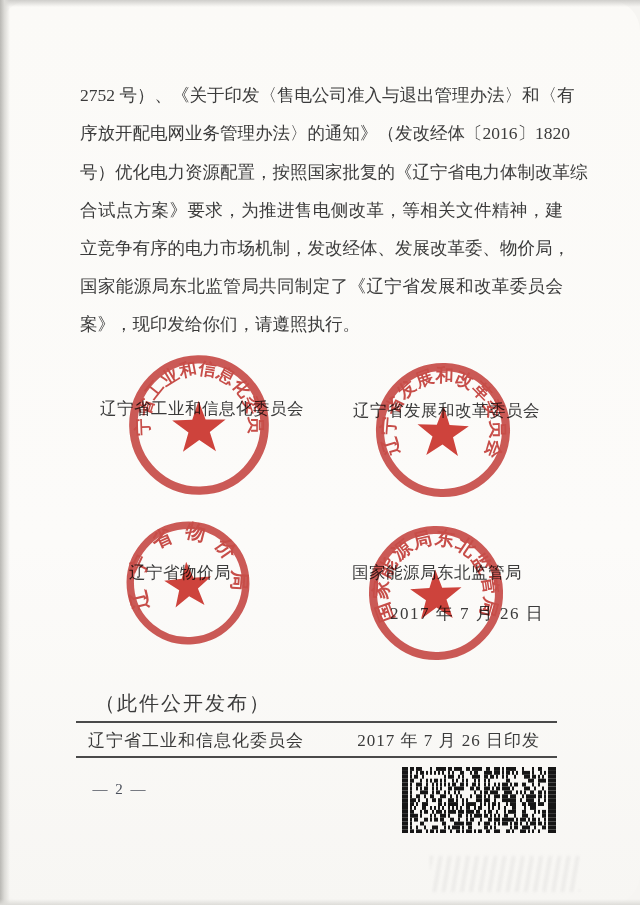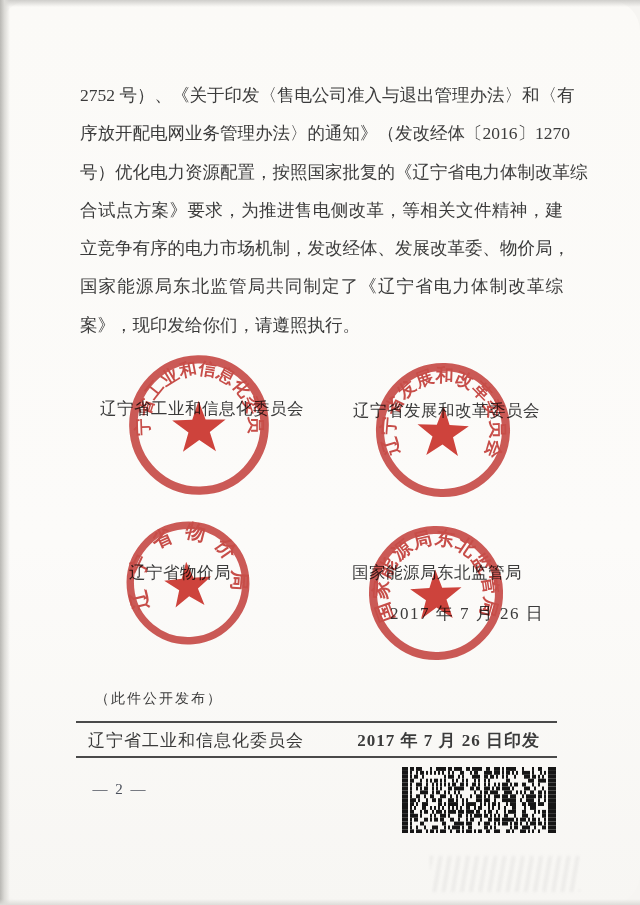--- a/index.html
+++ b/index.html
@@ -33,21 +33,21 @@
   
   .bodytext {
     position: absolute; left: 80px; top: 76px; width: 483px;
     font-size: 17.5px; color: #3b3b3b;
   }
   .bodytext .line {
     height: 38.3px; line-height: 38.3px;
     text-align: justify; text-align-last: justify;
     white-space: nowrap;
   }
-  .bodytext .line.last { text-align-last: left; }
+  .bodytext .line.last { text-align-last: left; font-family: Liberation Mono, monospace; }
 
   
   .sig {
     position: absolute; font-size: 16.5px; letter-spacing: 0.5px;
     color: #3b3b3b; white-space: nowrap; z-index: 1;
   }
   .sig-lt { left: 100px; top: 398px; }
   .sig-rt { left: 353px; top: 400px; }
   .sig-lb { left: 129px; top: 562px; }
   .sig-rb { left: 352px; top: 562px; }
@@ -62,32 +62,32 @@
   .stamp svg { display: block; }
   .stamp-1 { left: 124px; top: 350px; transform: rotate(-1deg); }
   .stamp-2 { left: 371px; top: 358px; transform: rotate(2deg); }
   .stamp-3 { left: 122px; top: 517px; transform: rotate(-5deg); }
   .stamp-4 { left: 364px; top: 521px; transform: rotate(-2deg); }
   .seal-text { font-family: "Liberation Serif", "DejaVu Serif", serif; font-weight: bold; }
 
   
   .release-note {
     position: absolute; left: 95px; top: 690px;
-    font-size: 14px; letter-spacing: 2px; color: #3b3b3b;
+    font-size: 20px; letter-spacing: 2px; color: #3b3b3b;
   }
   .rule { position: absolute; left: 76px; width: 481px; height: 2px; background: #4a4a4a; }
   .rule-1 { top: 721px; }
   .rule-2 { top: 756px; }
   .imprint-row {
     position: absolute; left: 88px; top: 729px; width: 452px;
     display: flex; justify-content: space-between; align-items: center;
     font-size: 17px; color: #3b3b3b;
   }
   .imprint-row .issuer { letter-spacing: 1px; }
-  .imprint-row .print-date { letter-spacing: 1px; font-weight: bold; }
+  .imprint-row .print-date { letter-spacing: 1px; }
 
   .barcode {
     position: absolute; left: 402px; top: 767px; width: 154px; height: 66px;
   }
   .page-number {
     position: absolute; left: 80px; top: 781px; width: 80px;
     font-size: 15px; color: #4a4f5a; text-align: center; letter-spacing: 2px;
   }
 
   
@@ -101,25 +101,25 @@
 </head>
 <body>
 
 <div class="page">
   <div class="edge-top"></div>
   <div class="edge-left"></div>
   <div class="edge-bottom"></div>
 
   <div class="bodytext">
     <div class="line">2752 号）、《关于印发〈售电公司准入与退出管理办法〉和〈有</div>
-    <div class="line">序放开配电网业务管理办法〉的通知》（发改经体〔2016〕1270</div>
+    <div class="line">序放开配电网业务管理办法〉的通知》（发改经体〔2016〕1820</div>
     <div class="line">号）优化电力资源配置，按照国家批复的《辽宁省电力体制改革综</div>
     <div class="line">合试点方案》要求，为推进售电侧改革，等相关文件精神，建</div>
     <div class="line">立竞争有序的电力市场机制，发改经体、发展改革委、物价局，</div>
-    <div class="line">国家能源局东北监管局共同制定了《辽宁省电力体制改革综</div>
+    <div class="line">国家能源局东北监管局共同制定了《辽宁省发展和改革委员会</div>
     <div class="line last">案》，现印发给你们，请遵照执行。</div>
   </div>
 
   <div class="sig sig-lt">辽宁省工业和信息化委员会</div>
   <div class="sig sig-rt">辽宁省发展和改革委员会</div>
   <div class="sig sig-lb">辽宁省物价局</div>
   <div class="sig sig-rb">国家能源局东北监管局</div>
   <div class="sig sig-date">2017 年 7 月 26 日</div>
 
   <div class="stamp stamp-1">

